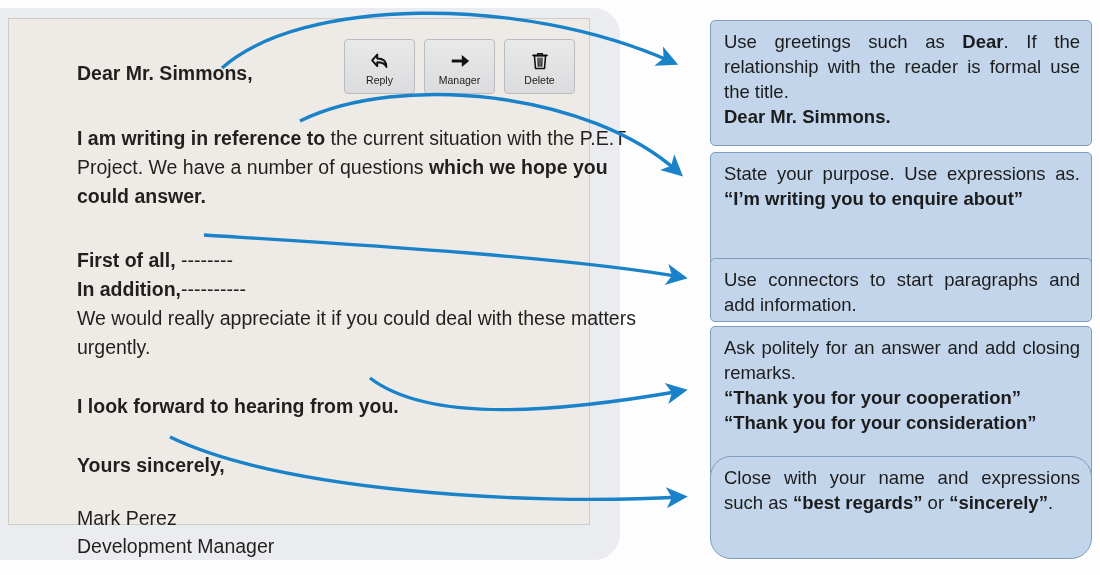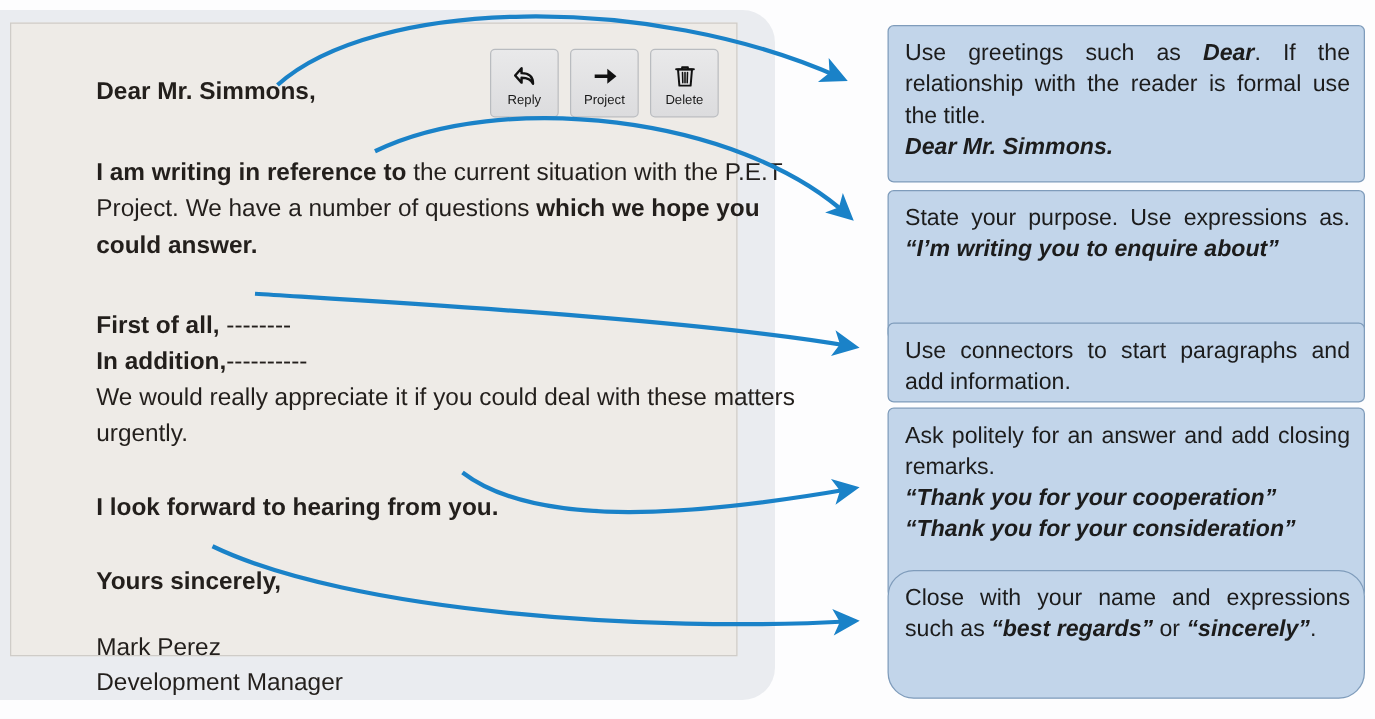--- a/index.html
+++ b/index.html
@@ -44,21 +44,21 @@
 
   
   .toolbar {
     position: absolute;
     right: 14px;
     top: 20px;
     display: flex;
     gap: 9px;
   }
   .tool-btn {
-    width: 55px;
+    width: 71px;
     height: 55px;
     background: linear-gradient(#e9e9ea, #dcdcde);
     border: 1px solid #b9bcc0;
     border-radius: 4px;
     display: flex;
     flex-direction: column;
     align-items: center;
     justify-content: center;
     gap: 1px;
     cursor: pointer;
@@ -103,21 +103,21 @@
     background: #c2d5ea;
     border: 1.5px solid #7f9cbb;
     border-radius: 5px;
     box-sizing: border-box;
     padding: 9px 11px 9px 13px;
     color: #1c1c1c;
     font-size: 18.5px;
     line-height: 1.35;
   }
   .note .just { text-align: justify; text-align-last: left; }
-  .note .bi { font-weight: bold; font-style: italic; }
+  .note .bi { font-weight: bold; }
 
   #note1 { top: 20px;  height: 126px; }
   #note2 { top: 152px; height: 120px; }
   #note3 { top: 258px; height:  64px; }
   #note4 { top: 326px; height: 152px; }
   #note5 { top: 456px; height: 103px; border-radius: 21px; }
 
   
   #arrows {
     position: absolute;
@@ -143,21 +143,21 @@
           </span>
           <span class="tool-lbl">Reply</span>
         </div>
         <div class="tool-btn">
           <span class="tool-ico">
             <svg width="24" height="22" viewBox="0 0 24 24" aria-hidden="true">
               <path d="M3 12 H16" stroke="#111" stroke-width="3.2" stroke-linecap="butt"></path>
               <path d="M14 5.5 L22 12 L14 18.5 Z" fill="#111"></path>
             </svg>
           </span>
-          <span class="tool-lbl">Project</span>
+          <span class="tool-lbl">Manager</span>
         </div>
         <div class="tool-btn">
           <span class="tool-ico">
             <svg width="20" height="22" viewBox="0 0 24 24" aria-hidden="true">
               <path d="M3.5 5.2 H20.5" stroke="#111" stroke-width="1.9" stroke-linecap="round"></path>
               <path d="M9.2 5.2 L9.2 3.3 H14.8 L14.8 5.2" fill="none" stroke="#111" stroke-width="1.8" stroke-linejoin="round"></path>
               <path d="M5.3 5.6 L6.6 21 H17.4 L18.7 5.6 Z" fill="none" stroke="#111" stroke-width="1.9" stroke-linejoin="round"></path>
               <path d="M9.6 8.4 L9.9 18.3 M12 8.4 L12 18.3 M14.4 8.4 L14.1 18.3" stroke="#111" stroke-width="1.5" stroke-linecap="round"></path>
             </svg>
           </span>

